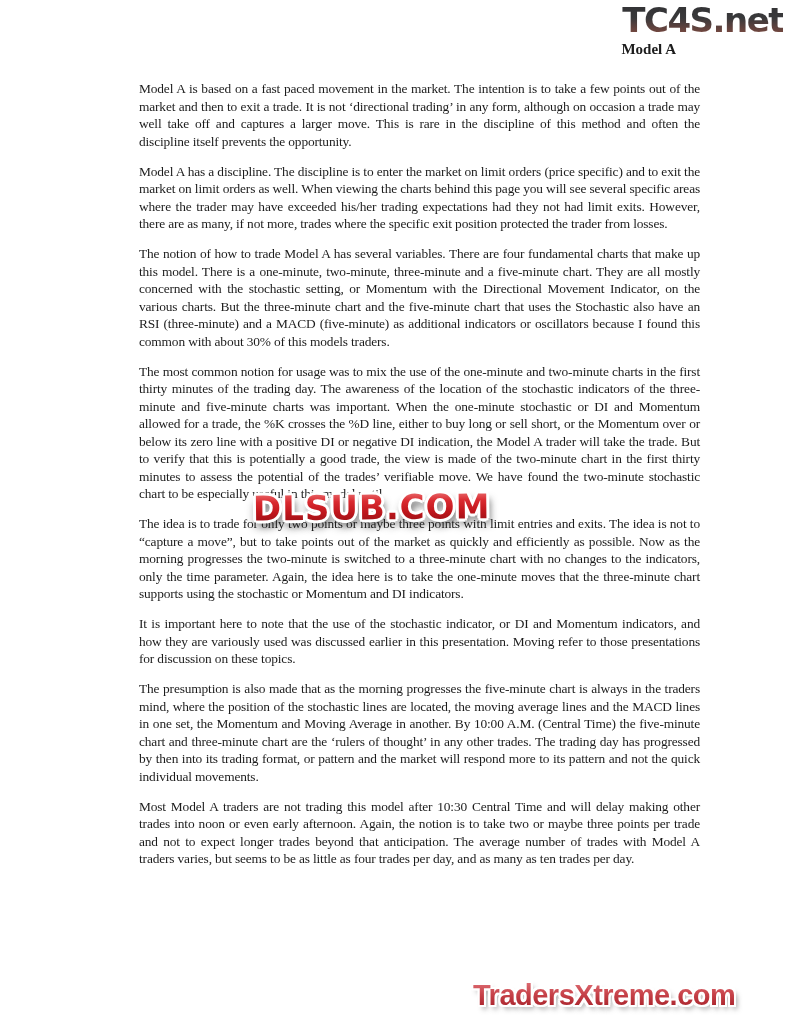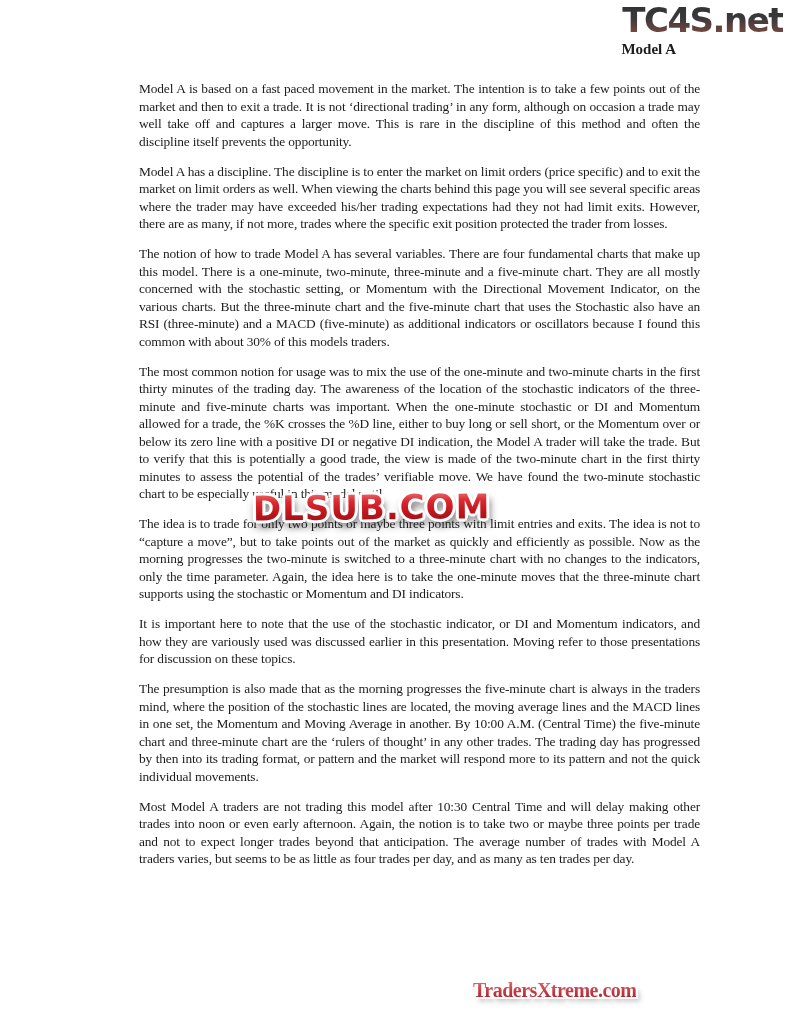--- a/index.html
+++ b/index.html
@@ -102,23 +102,23 @@
     position: absolute;
     left: 473px;
     top: 979px;
     width: 315px;
     height: 42px;
   }
   .tx-logo span {
     position: absolute;
     left: 0; top: 0;
     white-space: nowrap;
-    font-family: Liberation Serif, serif;
+    font-family: Liberation Sans, sans-serif;
     font-weight: bold;
-    font-size: 20px;
+    font-size: 29px;
     letter-spacing: -0.5px;
   }
   .tx-outline {
     color: #ffffff;
     text-shadow:
       -2px 0 0 #fff, 2px 0 0 #fff, 0 -2px 0 #fff, 0 2px 0 #fff,
       -2px -2px 0 #fff, 2px -2px 0 #fff, -2px 2px 0 #fff, 2px 2px 0 #fff,
       3px 4px 5px rgba(60,60,60,0.5);
   }
   .tx-fill {

